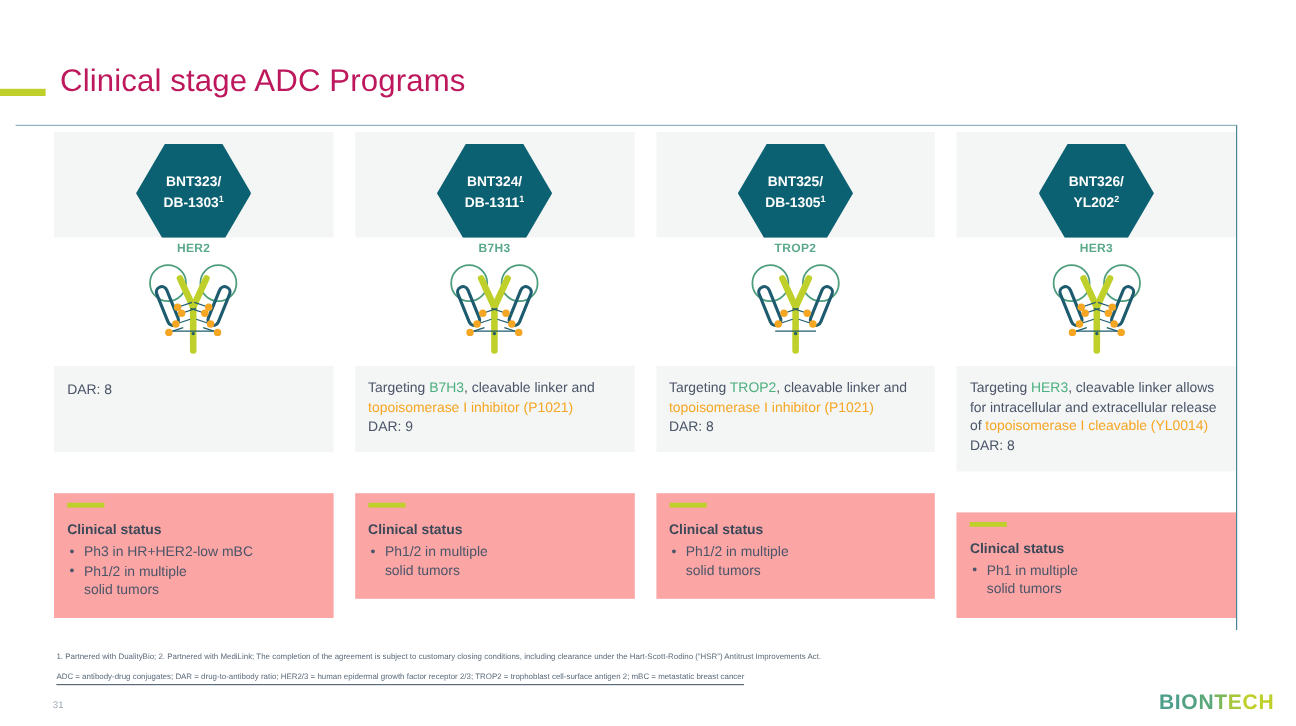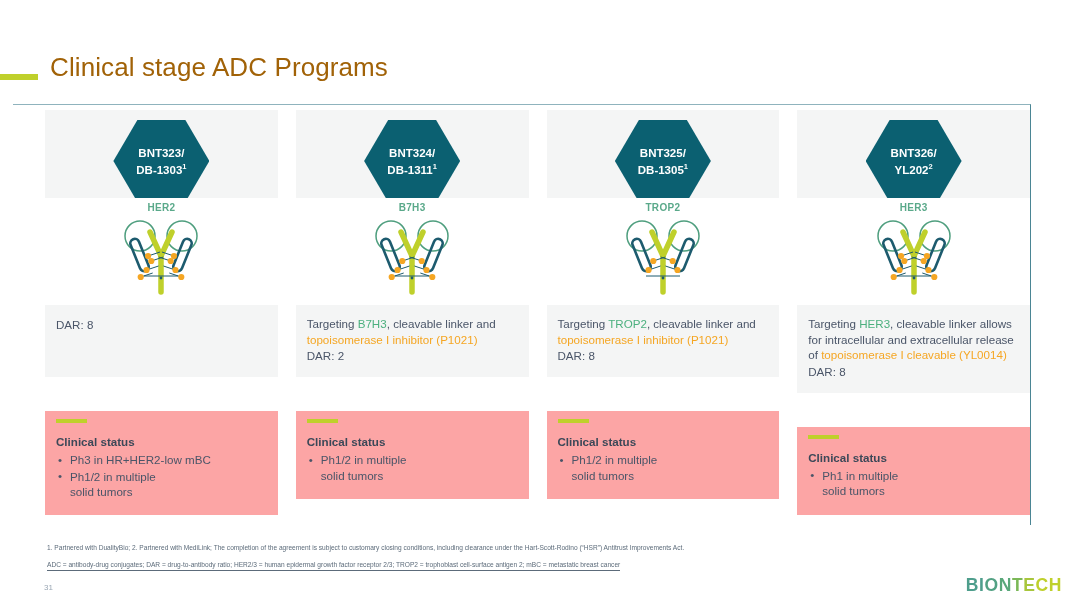--- a/index.html
+++ b/index.html
@@ -24,21 +24,21 @@
     width: 38px;
     height: 6px;
     background: #bfd02b;
   }
   .slide-title {
     position: absolute;
     left: 50px;
     top: 52px;
     font-size: 26px;
     font-weight: 400;
-    color: #a16207;
+    color: #be185d;
     letter-spacing: 0.1px;
     white-space: nowrap;
   }
 
   
   .frame {
     position: absolute;
     left: 13px;
     top: 104px;
     width: 1018px;
@@ -294,21 +294,21 @@
           <line x1="49.45" y1="52" x2="61.45" y2="56" stroke="#1d5b6e" stroke-width="1"></line>
           <circle cx="61.45" cy="56" r="3.1" fill="#f5a623"></circle>
           <line x1="38.7" y1="59" x2="26.7" y2="63" stroke="#1d5b6e" stroke-width="1"></line>
           <circle cx="26.7" cy="63" r="3.1" fill="#f5a623"></circle>
           <line x1="55.3" y1="59" x2="67.3" y2="63" stroke="#1d5b6e" stroke-width="1"></line>
           <circle cx="67.3" cy="63" r="3.1" fill="#f5a623"></circle>
   </svg>
     </div>
     <div class="desc-block">
       <div class="desc-text"><span class="">Targeting </span><span class="tgt">B7H3</span><span class="">, cleavable linker and </span><span class="pl">topoisomerase I inhibitor (P1021)</span></div>
-      <div class="dar">DAR: 2</div>
+      <div class="dar">DAR: 9</div>
     </div>
     <div class="status-spacer"></div>
     <div class="status-block">
       <div class="status-rule"></div>
       <div class="status-title">Clinical status</div>
       <ul class="bullets">
           <li>Ph1/2 in multiple
 solid tumors</li>
         </ul>
     </div>

